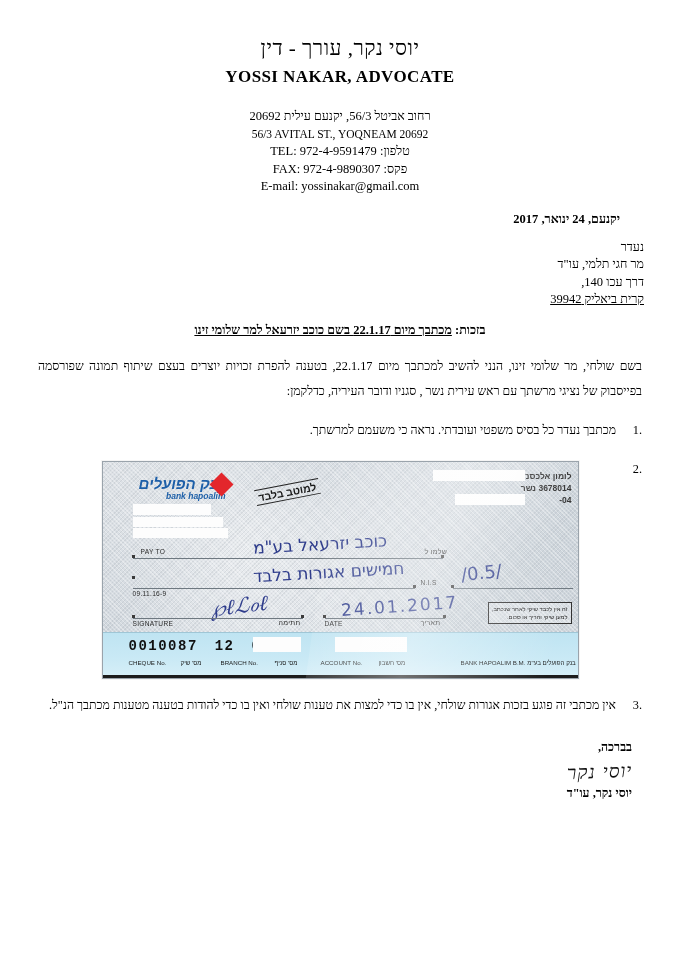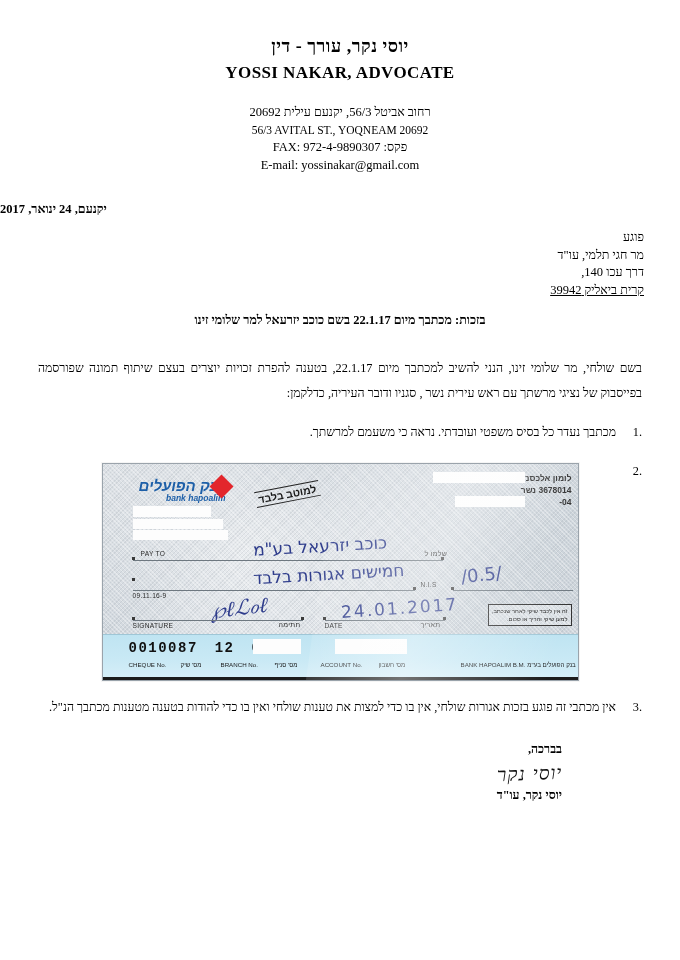--- a/index.html
+++ b/index.html
@@ -9,61 +9,61 @@
     background: #ffffff;
     font-family: "Liberation Serif", "DejaVu Serif", serif;
     color: #000;
     overflow: hidden;
   }
   .page { position: relative; width: 680px; height: 960px; padding: 0; }
 
   
   .letterhead { text-align: center; padding-top: 36px; }
   .lh-he {
-    font-size: 18px; font-weight: bold; letter-spacing: 0.5px;
+    font-size: 21px; font-weight: normal; letter-spacing: 0.5px;
     font-family: "Liberation Serif", serif; direction: rtl;
   }
   .lh-en {
     font-size: 17px; font-weight: bold; margin-top: 6px;
     direction: ltr; letter-spacing: 0.4px;
   }
   .lh-contact { margin-top: 21px; line-height: 17.5px; font-size: 12.5px; }
   .lh-line { direction: rtl; }
   .lh-line.ltr { direction: ltr; }
   .lh-line.en-sm { font-size: 11.5px; text-align: center; }
 
   
   .date-row {
-    margin-top: 28px; padding-left: 0; padding-right: 0;
-    text-align: left; font-size: 12.5px; font-weight: bold; direction: rtl;
+    margin-top: 16px; padding-left: 0; padding-right: 0;
+    text-align: right; font-size: 12.5px; font-weight: bold; direction: rtl;
   }
   .date-row .inner { display: inline-block; margin-right: 60px; }
 
   
   .recipient {
     margin-top: 12px; direction: rtl; text-align: right;
     padding-right: 36px; font-size: 12.5px; line-height: 17.5px;
   }
   .recipient .u { text-decoration: underline; }
   .salutation {
     direction: rtl; text-align: right; padding-right: 36px;
     font-size: 12.5px; margin-top: 12px;
   }
 
   
   .subject {
     margin-top: 14px; text-align: center; direction: rtl;
     font-size: 12.5px; font-weight: bold;
   }
-  .subject .under { }
+  .subject .under { text-decoration: underline; }
 
   
   .body-wrap { padding: 0 38px; direction: rtl; }
   .para {
-    margin-top: 28px; font-size: 12.3px; line-height: 25px;
+    margin-top: 16px; font-size: 12.3px; line-height: 25px;
     text-align: justify; text-align-last: right;
   }
   ol.items { list-style: none; margin: 0; padding: 0; }
   ol.items li {
     position: relative; margin-top: 14px; padding-right: 26px;
     font-size: 12.3px; line-height: 25px;
     text-align: justify; text-align-last: right;
   }
   ol.items li .num {
     position: absolute; right: 0; top: 0; width: 20px;
@@ -180,52 +180,53 @@
     position: absolute; left: 0; right: 0; top: 26px; direction: ltr;
   }
   .micr-labels span {
     position: absolute; font-family: "Liberation Sans", sans-serif;
     font-size: 6.2px; color: #1b1b1b;
   }
 
   
   .closing {
     margin-top: 22px; direction: rtl; text-align: right;
-    padding-right: 118px; font-size: 12.3px;
+    padding-right: 48px; font-size: 12.3px;
   }
   .closing .greet { font-weight: bold; }
   .closing .sig {
     font-family: "DejaVu Serif", serif; font-style: italic;
     font-size: 19px; color: #111; margin: 5px 0 3px 0;
     transform: rotate(-2deg); display: inline-block; letter-spacing: 1px;
   }
   .closing .name { font-weight: bold; font-size: 12.3px; }
 </style>
 </head>
 <body>
 
 <div class="page">
 
   <div class="letterhead">
     <div class="lh-he">יוסי  נקר, עורך - דין</div>
     <div class="lh-en">YOSSI  NAKAR, ADVOCATE</div>
     <div class="lh-contact">
       <div class="lh-line">רחוב אביטל 56/3, יקנעם עילית 20692</div>
       <div class="lh-line ltr en-sm">56/3 AVITAL ST., YOQNEAM 20692</div>
+      <div class="lh-line">טלפון: TEL: 972-4-9591479</div>
       <div class="lh-line">פקס: FAX: 972-4-9890307</div>
       <div class="lh-line ltr">E-mail: yossinakar@gmail.com</div>
     </div>
   </div>
 
   <div class="date-row">
     <span class="inner">יקנעם, 24 ינואר, 2017</span>
   </div>
 
   <div class="recipient">
-    <div>פוגע</div>
+    <div>נעדר</div>
     <div>מר חגי תלמי, עו"ד</div>
     <div>דרך עכו 140,</div>
     <div class="u">קרית ביאליק 39942</div>
   </div>
 
   <div class="subject">
     <span>בזכות:</span>
     <span class="under">מכתבך מיום 22.1.17 בשם כוכב יזרעאל למר שלומי זינו</span>
   </div>
 

